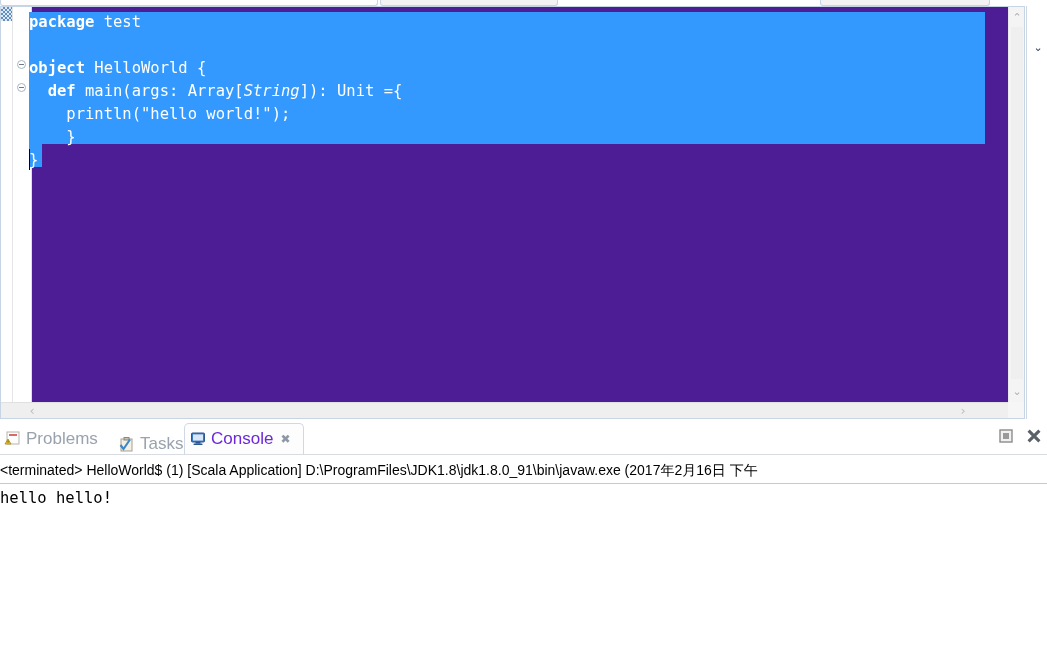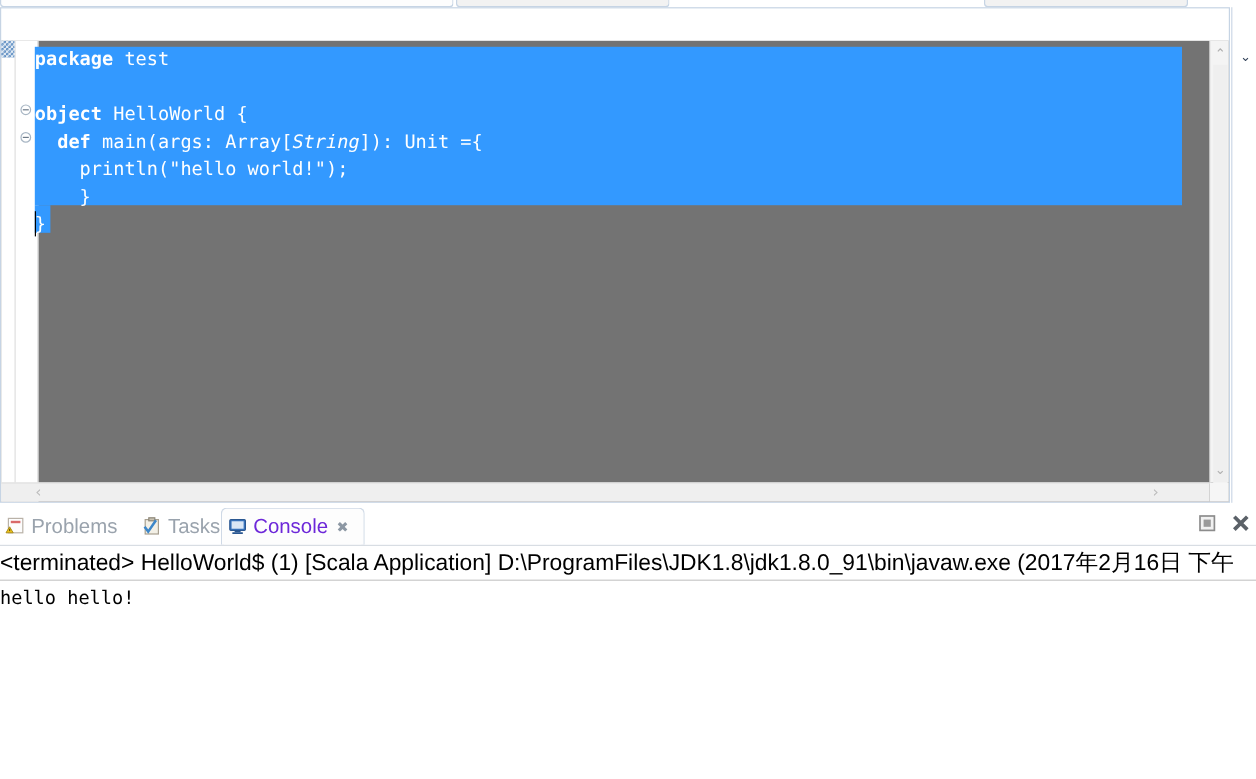--- a/index.html
+++ b/index.html
@@ -43,22 +43,21 @@
     left: 0; top: 6px;
     width: 1025px; height: 413px;
     background: #ffffff;
     border: 1px solid #c6d4e4;
     box-sizing: border-box;
   }
   #editor-body {
     position: absolute;
     left: 0; top: 0;
     right: 0; bottom: 0;
-    background: #737373;
-    margin-top: 27px;
+    background: #4c1d95;
   }
 
   
   #editor-ruler {
     position: absolute;
     left: 0; top: 0;
     width: 11px; height: 100%;
     background: #ffffff;
     border-right: 1px solid #e4e4e4;
   }
@@ -271,21 +270,21 @@
     background: #ffffff;
     overflow: hidden;
   }
   #console-line-1 {
     position: absolute;
     left: 0; top: 3px;
     height: 24px;
     line-height: 24px;
     white-space: pre;
     font-family: "Liberation Sans", sans-serif;
-    font-size: 19px;
+    font-size: 14px;
     color: #000000;
   }
   #console-sep {
     position: absolute;
     left: 0; top: 28px;
     width: 1047px; height: 1px;
     background: #c9c9c9;
   }
   #console-line-2 {
     position: absolute;
@@ -366,21 +365,21 @@
         <svg width="18" height="18" viewBox="0 0 18 18">
           <rect x="3" y="2" width="12" height="12" fill="#fdfdfd" stroke="#b9b2a8"></rect>
           <rect x="5" y="4" width="8" height="2" fill="#d96a6a"></rect>
           <path d="M4 9 L7 14 L1 14 Z" fill="#f0c419" stroke="#a88a16" stroke-width="0.8"></path>
           <rect x="3.6" y="10.6" width="0.9" height="2" fill="#5a4a09"></rect>
         </svg>
       </span>
       <span class="tab-label">Problems</span>
     </div>
 
-    <div class="panel-tab inactive" style="left:114px; width:73px;">
+    <div class="panel-tab inactive" style="left:114px; width:73px;align-items:flex-end;">
       <span class="tab-ico">
         <svg width="18" height="18" viewBox="0 0 18 18">
           <rect x="3" y="3" width="11" height="12" fill="#f3f0e6" stroke="#a8a090"></rect>
           <rect x="6" y="1.5" width="5" height="2.5" fill="#c9c2b2" stroke="#8d8778"></rect>
           <path d="M2.5 9 L5.5 13 L12 3.5" fill="none" stroke="#3d87c9" stroke-width="2.1"></path>
         </svg>
       </span>
       <span class="tab-label">Tasks</span>
     </div>
 

